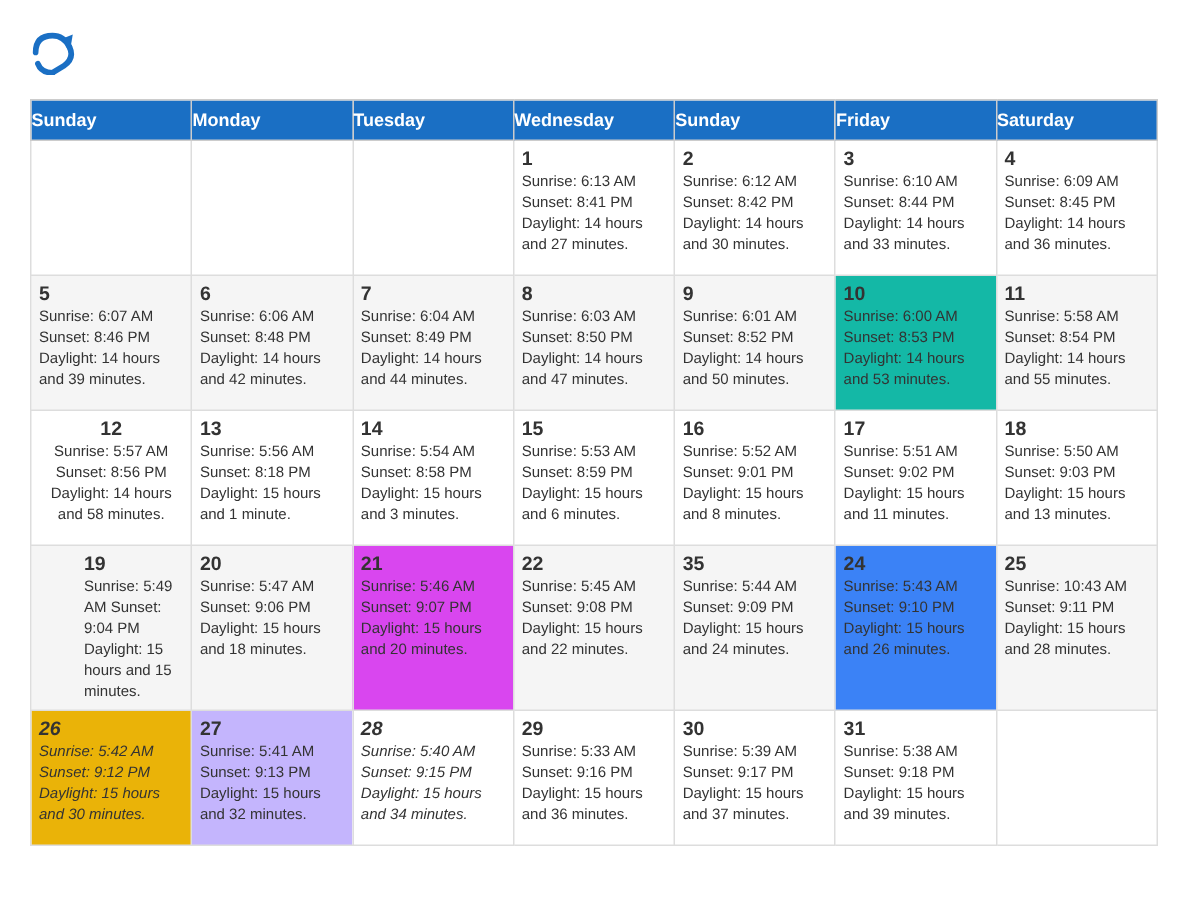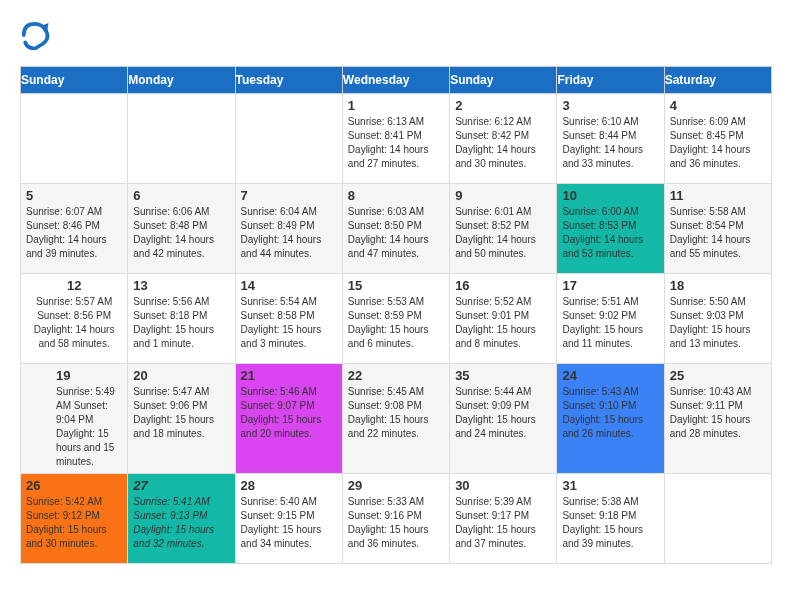--- a/index.html
+++ b/index.html
@@ -302,35 +302,35 @@
         </td>
         <td style="background-color: rgb(245, 245, 245);">
           <span class="day-num">25</span>
           <div class="day-info">Sunrise: 10:43 AM
 Sunset: 9:11 PM
 Daylight: 15 hours
 and 28 minutes.</div>
         </td>
       </tr>
       <tr>
-        <td style="background-color: #f97316;">
+        <td style="background-color: #eab308; font-style: italic;">
           <span class="day-num">26</span>
           <div class="day-info">Sunrise: 5:42 AM
 Sunset: 9:12 PM
 Daylight: 15 hours
 and 30 minutes.</div>
         </td>
-        <td style="background-color: #14b8a6; font-style: italic;">
+        <td style="background-color: #c4b5fd;">
           <span class="day-num">27</span>
           <div class="day-info">Sunrise: 5:41 AM
 Sunset: 9:13 PM
 Daylight: 15 hours
 and 32 minutes.</div>
         </td>
-        <td style="background-color: rgb(255, 255, 255);">
+        <td style="background-color: rgb(255, 255, 255); font-style: italic;">
           <span class="day-num">28</span>
           <div class="day-info">Sunrise: 5:40 AM
 Sunset: 9:15 PM
 Daylight: 15 hours
 and 34 minutes.</div>
         </td>
         <td style="background-color: rgb(255, 255, 255);">
           <span class="day-num">29</span>
           <div class="day-info">Sunrise: 5:33 AM
 Sunset: 9:16 PM

